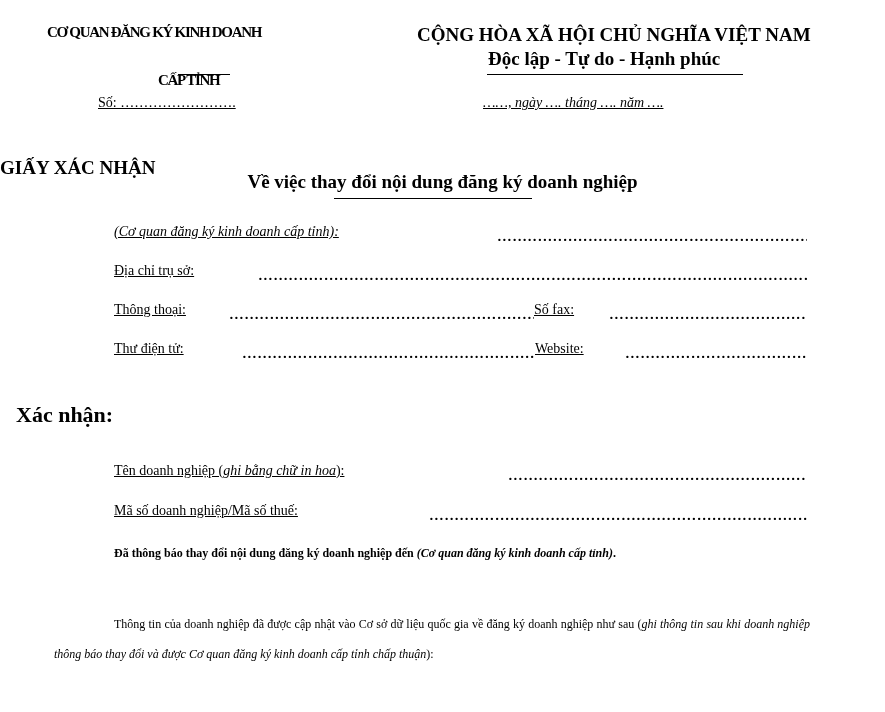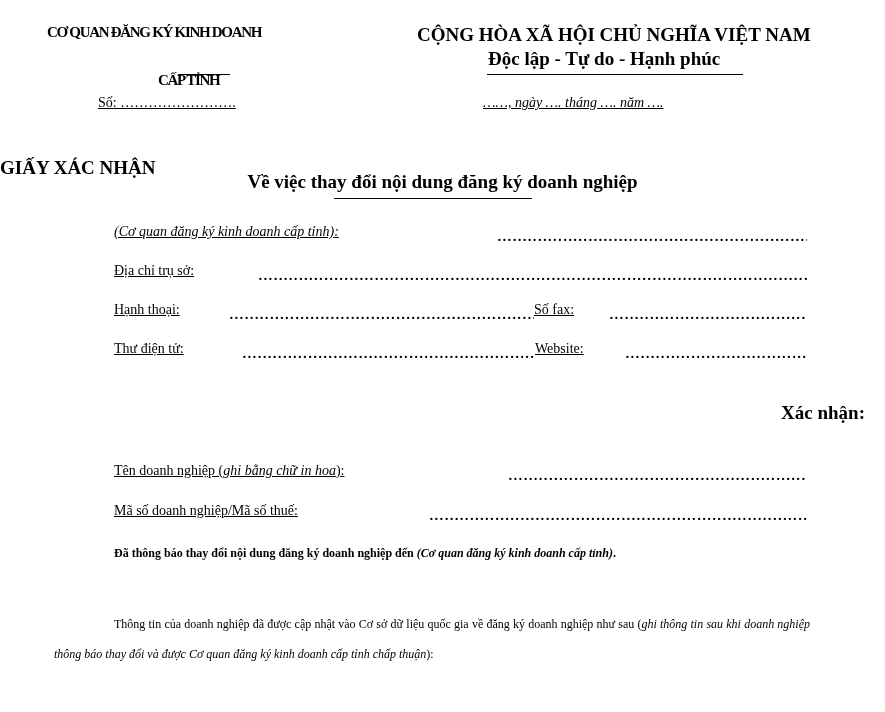--- a/index.html
+++ b/index.html
@@ -35,31 +35,31 @@
 <div class="abs b" style="left:0; width:885px; text-align:left; top:157px; font-size:19px;">GIẤY XÁC NHẬN</div>
 <div class="abs b" style="left:0; width:885px; text-align:center; top:171px; font-size:19px;">Về việc thay đổi nội dung đăng ký doanh nghiệp</div>
 <div class="rule" style="left:334px; top:198px; width:198px;"></div>
 
 <div class="abs line i" style="left:114px; top:224px;">(Cơ quan đăng ký kinh doanh cấp tỉnh):</div>
 <div class="fill" style="left:497px; top:224px; width:310px;">............................................................................................................................................................</div>
 
 <div class="abs line" style="left:114px; top:263px;">Địa chỉ trụ sở:</div>
 <div class="fill" style="left:258px; top:263px; width:549px;">............................................................................................................................................................</div>
 
-<div class="abs line" style="left:114px; top:302px;">Hạnh thoại:</div>
+<div class="abs line" style="left:114px; top:302px;">Thông thoại:</div>
 <div class="fill" style="left:229px; top:302px; width:305px;">............................................................................................................................................................</div>
 <div class="abs line" style="left:534px; top:302px;">Số fax:</div>
 <div class="fill" style="left:609px; top:302px; width:198px;">............................................................................................................................................................</div>
 
 <div class="abs line" style="left:114px; top:341px;">Thư điện tử:</div>
 <div class="fill" style="left:242px; top:341px; width:293px;">............................................................................................................................................................</div>
 <div class="abs line" style="left:535px; top:341px;">Website:</div>
 <div class="fill" style="left:625px; top:341px; width:182px;">............................................................................................................................................................</div>
 
-<div class="abs b" style="left:0; width:865px; text-align:right; top:402px; font-size:19px;">Xác nhận:</div>
+<div class="abs b" style="left:16px; width:865px; text-align:left; top:402px; font-size:22px;">Xác nhận:</div>
 
 <div class="abs line" style="left:114px; top:463px;"><span>Tên doanh nghiệp (</span><span class="i">ghi bằng chữ in hoa</span><span>):</span></div>
 <div class="fill" style="left:508px; top:463px; width:299px;">............................................................................................................................................................</div>
 
 <div class="abs line" style="left:114px; top:503px;text-align:center;">Mã số doanh nghiệp/Mã số thuế:</div>
 <div class="fill" style="left:429px; top:503px; width:378px;">............................................................................................................................................................</div>
 
 <div class="para b" style="top:538px;"><span class="indent"></span><span>Đã thông báo thay đổi nội dung đăng ký doanh nghiệp đến </span><span class="i">(Cơ quan đăng ký kinh doanh cấp tỉnh)</span><span>.</span></div>
 
 <div class="para" style="top:609px;"><span class="indent"></span><span>Thông tin của doanh nghiệp đã được cập nhật vào Cơ sở dữ liệu quốc gia về đăng ký doanh nghiệp như sau (</span><span class="i">ghi thông tin sau khi doanh nghiệp thông báo thay đổi và được Cơ quan đăng ký kinh doanh cấp tỉnh chấp thuận</span><span>):</span></div>

